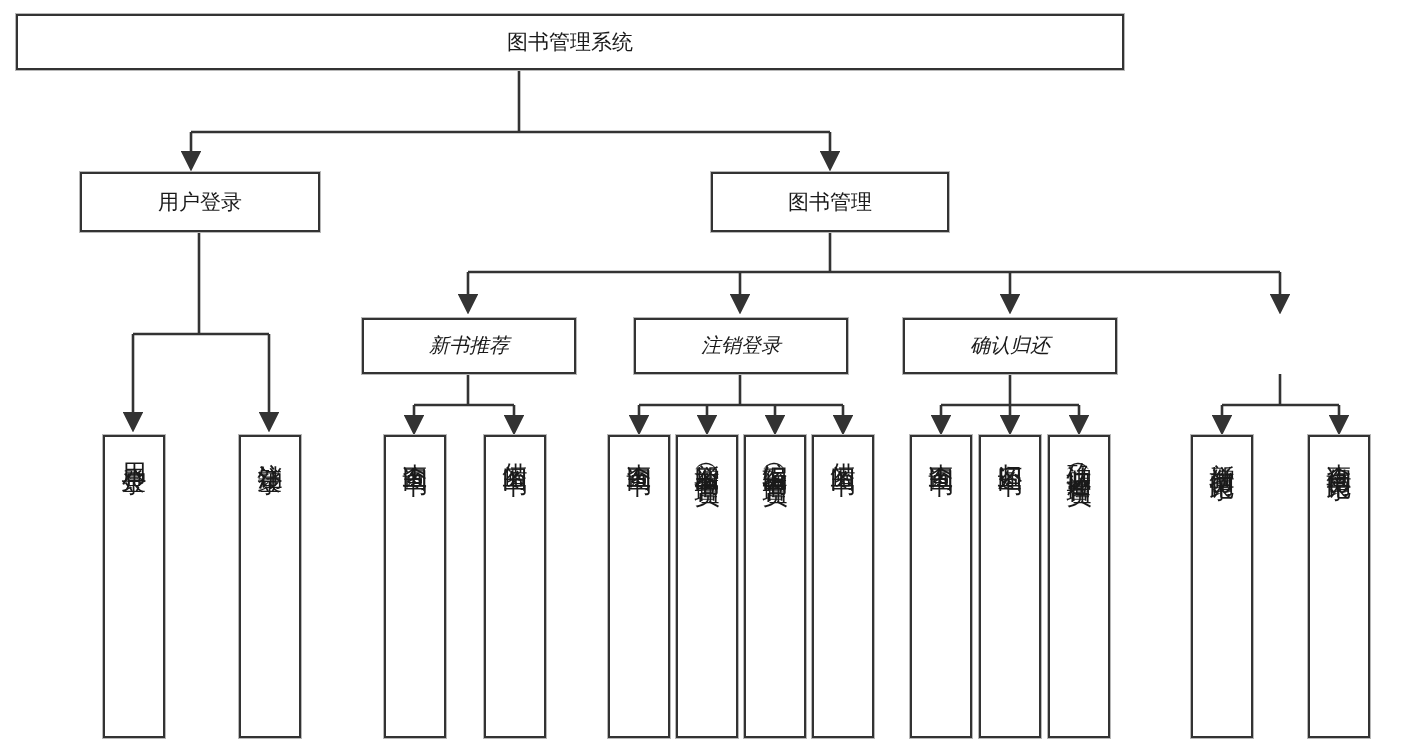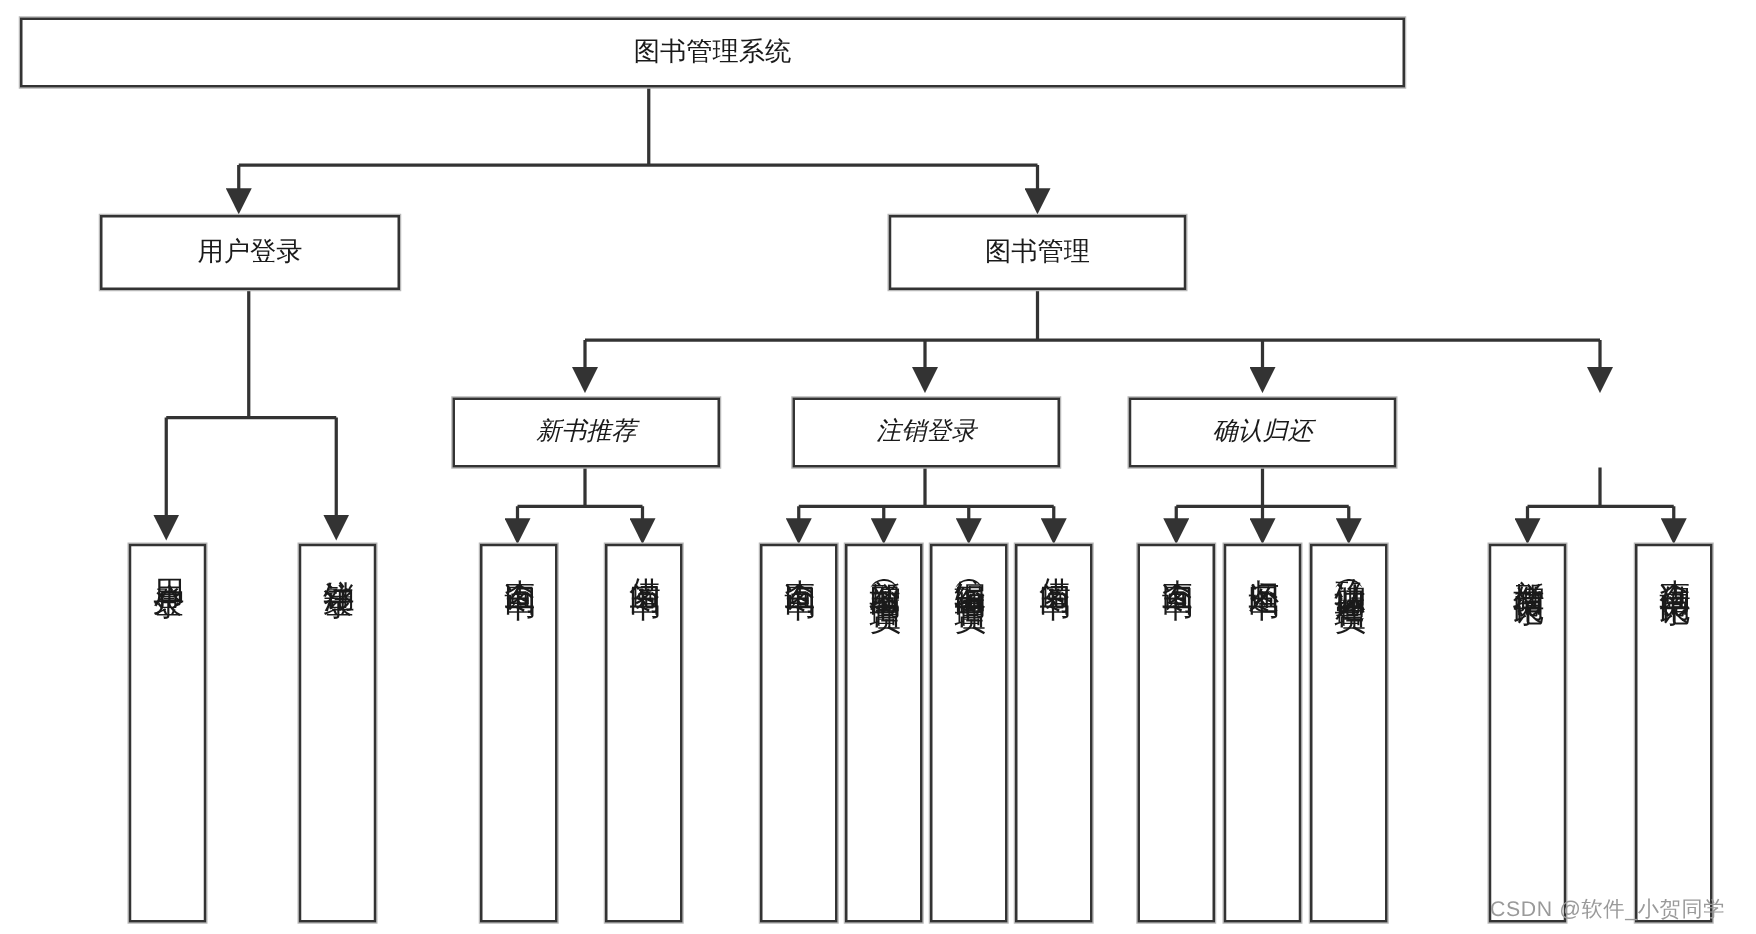--- a/index.html
+++ b/index.html
@@ -186,15 +186,14 @@
     <span class="label">确认归还（管理员）</span>
   </div>
 
   <div class="node leaf" style="left:1191px; top:435px; width:62px; height:303px;">
     <span class="label">新增借阅记录</span>
   </div>
   <div class="node leaf" style="left:1308px; top:435px; width:62px; height:303px;">
     <span class="label">查询借阅记录</span>
   </div>
 
-  <div class="watermark">CSDN @软件_小贺同学</div>
 
 </div>
 
 </body></html>

